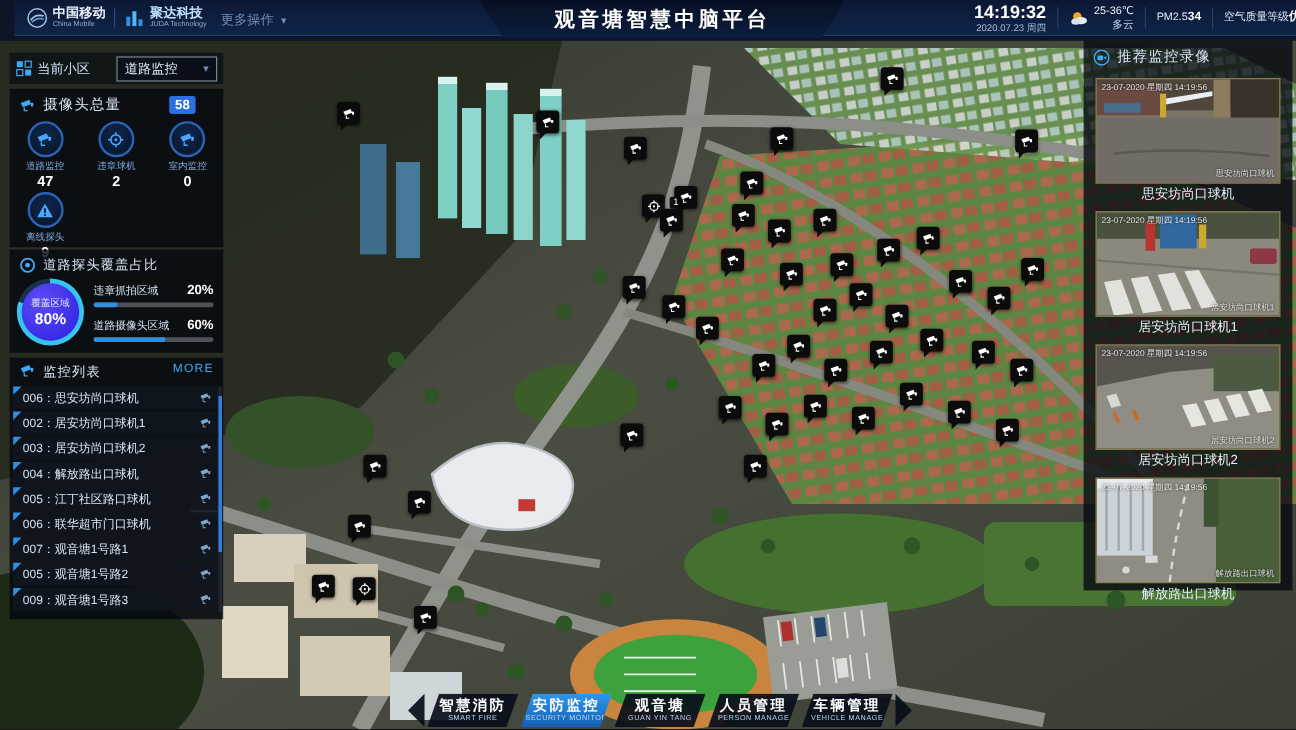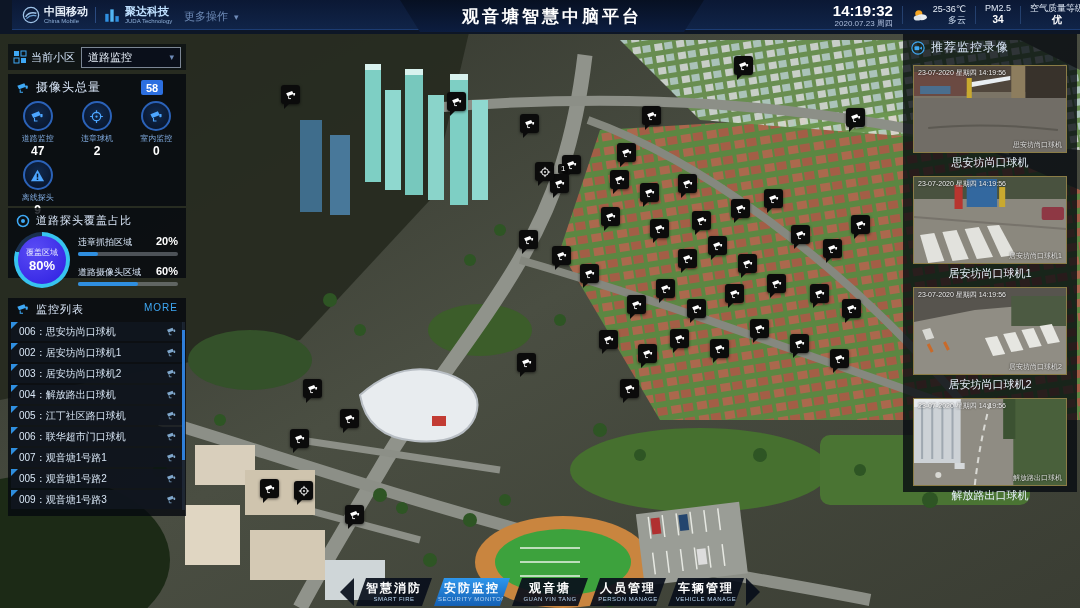--- a/index.html
+++ b/index.html
@@ -50,48 +50,48 @@
   .header-right { position:absolute; right:8px; top:0; height:30px; display:flex; align-items:center; gap:9px; }
   .clock { text-align:right; line-height:1; }
   .clock-time { font-size:15px; font-weight:bold; color:#fff; }
   .clock-date { font-size:8px; color:#aebedc; margin-top:2px; }
   .hsep { width:1px; height:18px; background:#24406e; }
   .weather { display:flex; align-items:center; gap:4px; }
   .weather svg { width:17px; height:17px; }
   .wtxt { display:flex; flex-direction:column; line-height:1.2; text-align:right; }
   .w1 { font-size:9px; color:#e8f0fa; }
   .w2 { font-size:9px; color:#c6d6ea; }
-  .airstack { display:flex; flex-direction:column; line-height:1.25; text-align:center; }
+  .airstack { display:flex; flex-direction:row; line-height:1.25; text-align:center; }
   .a1 { font-size:9px; color:#dfe8f5; }
   .a2 { font-size:10px; font-weight:bold; color:#fff; }
   
   .lp-box { position:absolute; background:rgba(5,9,15,.8); z-index:20; }
   .community-row { left:8px; top:44px; width:178px; height:26px; display:flex; align-items:center; padding:0 5px; background:rgba(5,9,15,.65); }
   .community-row .sec-icn { margin-right:4px; }
-  .community-label { font-size:11px; color:#cfe0f5; margin-right:6px; white-space:nowrap;text-align:center; }
+  .community-label { font-size:11px; color:#cfe0f5; margin-right:22px; white-space:nowrap;text-align:center; }
   .select-box {
     flex:1; height:21px; border:1px solid #7b8694; background:#0a0f1a; color:#e6eef8;
     font-size:11px; padding:0 6px; display:flex; align-items:center; justify-content:space-between; cursor:pointer;
   }
   .sec-head { display:flex; align-items:center; gap:6px; padding:5px 8px 2px; }
   .sec-icn { width:14px; height:14px; display:inline-flex; }
   .sec-icn svg { width:100%; height:100%; }
   .sec-title { font-size:12px; font-weight:normal; color:#d9e6f8; letter-spacing:1px; }
   .badge { min-width:22px; height:15px; background:#2c6fe0; color:#fff; font-size:11px; font-weight:bold;
     display:flex; align-items:center; justify-content:center; border-radius:2px; padding:0 3px;margin-left:34px; }
   .stats-section { left:8px; top:74px; width:178px; height:132px; }
   .stat-grid { display:grid; grid-template-columns:repeat(3,1fr); row-gap:2px; margin-top:3px; }
   .stat { display:flex; flex-direction:column; align-items:center; }
   .stat-circle { width:30px; height:30px; border-radius:50%; border:2px solid #2b62b8;
     background:radial-gradient(circle at 50% 38%, #10294e, #081225);
     display:flex; align-items:center; justify-content:center; }
   .stat-circle svg { width:15px; height:15px; }
   .stat-label { font-size:8px; color:#7fa9dd; margin-top:2px; white-space:nowrap; }
   .stat-value { font-size:12px; font-weight:bold; color:#fff; line-height:1.2; }
-  .coverage-section { left:8px; top:208px; width:178px; height:70px; }
+  .coverage-section { left:8px; top:208px; width:178px; height:86px; }
   .cov-body { display:flex; align-items:center; padding:2px 8px 0 6px; gap:8px; }
   .donut { position:relative; width:56px; height:56px; border-radius:50%; flex:none; }
   .donut-inner { position:absolute; inset:4px; border-radius:50%;
     background:radial-gradient(circle at 35% 30%, #5a4cf5, #2d1ee0);
     display:flex; flex-direction:column; align-items:center; justify-content:center; }
   .donut-label { font-size:8px; color:#e8ecff; }
   .donut-value { font-size:13px; font-weight:bold; color:#fff; }
   .bars { flex:1; display:flex; flex-direction:column; gap:9px; }
   .bar-head { display:flex; justify-content:space-between; align-items:baseline; }
   .bar-label { font-size:9px; color:#d6e4f6; }

